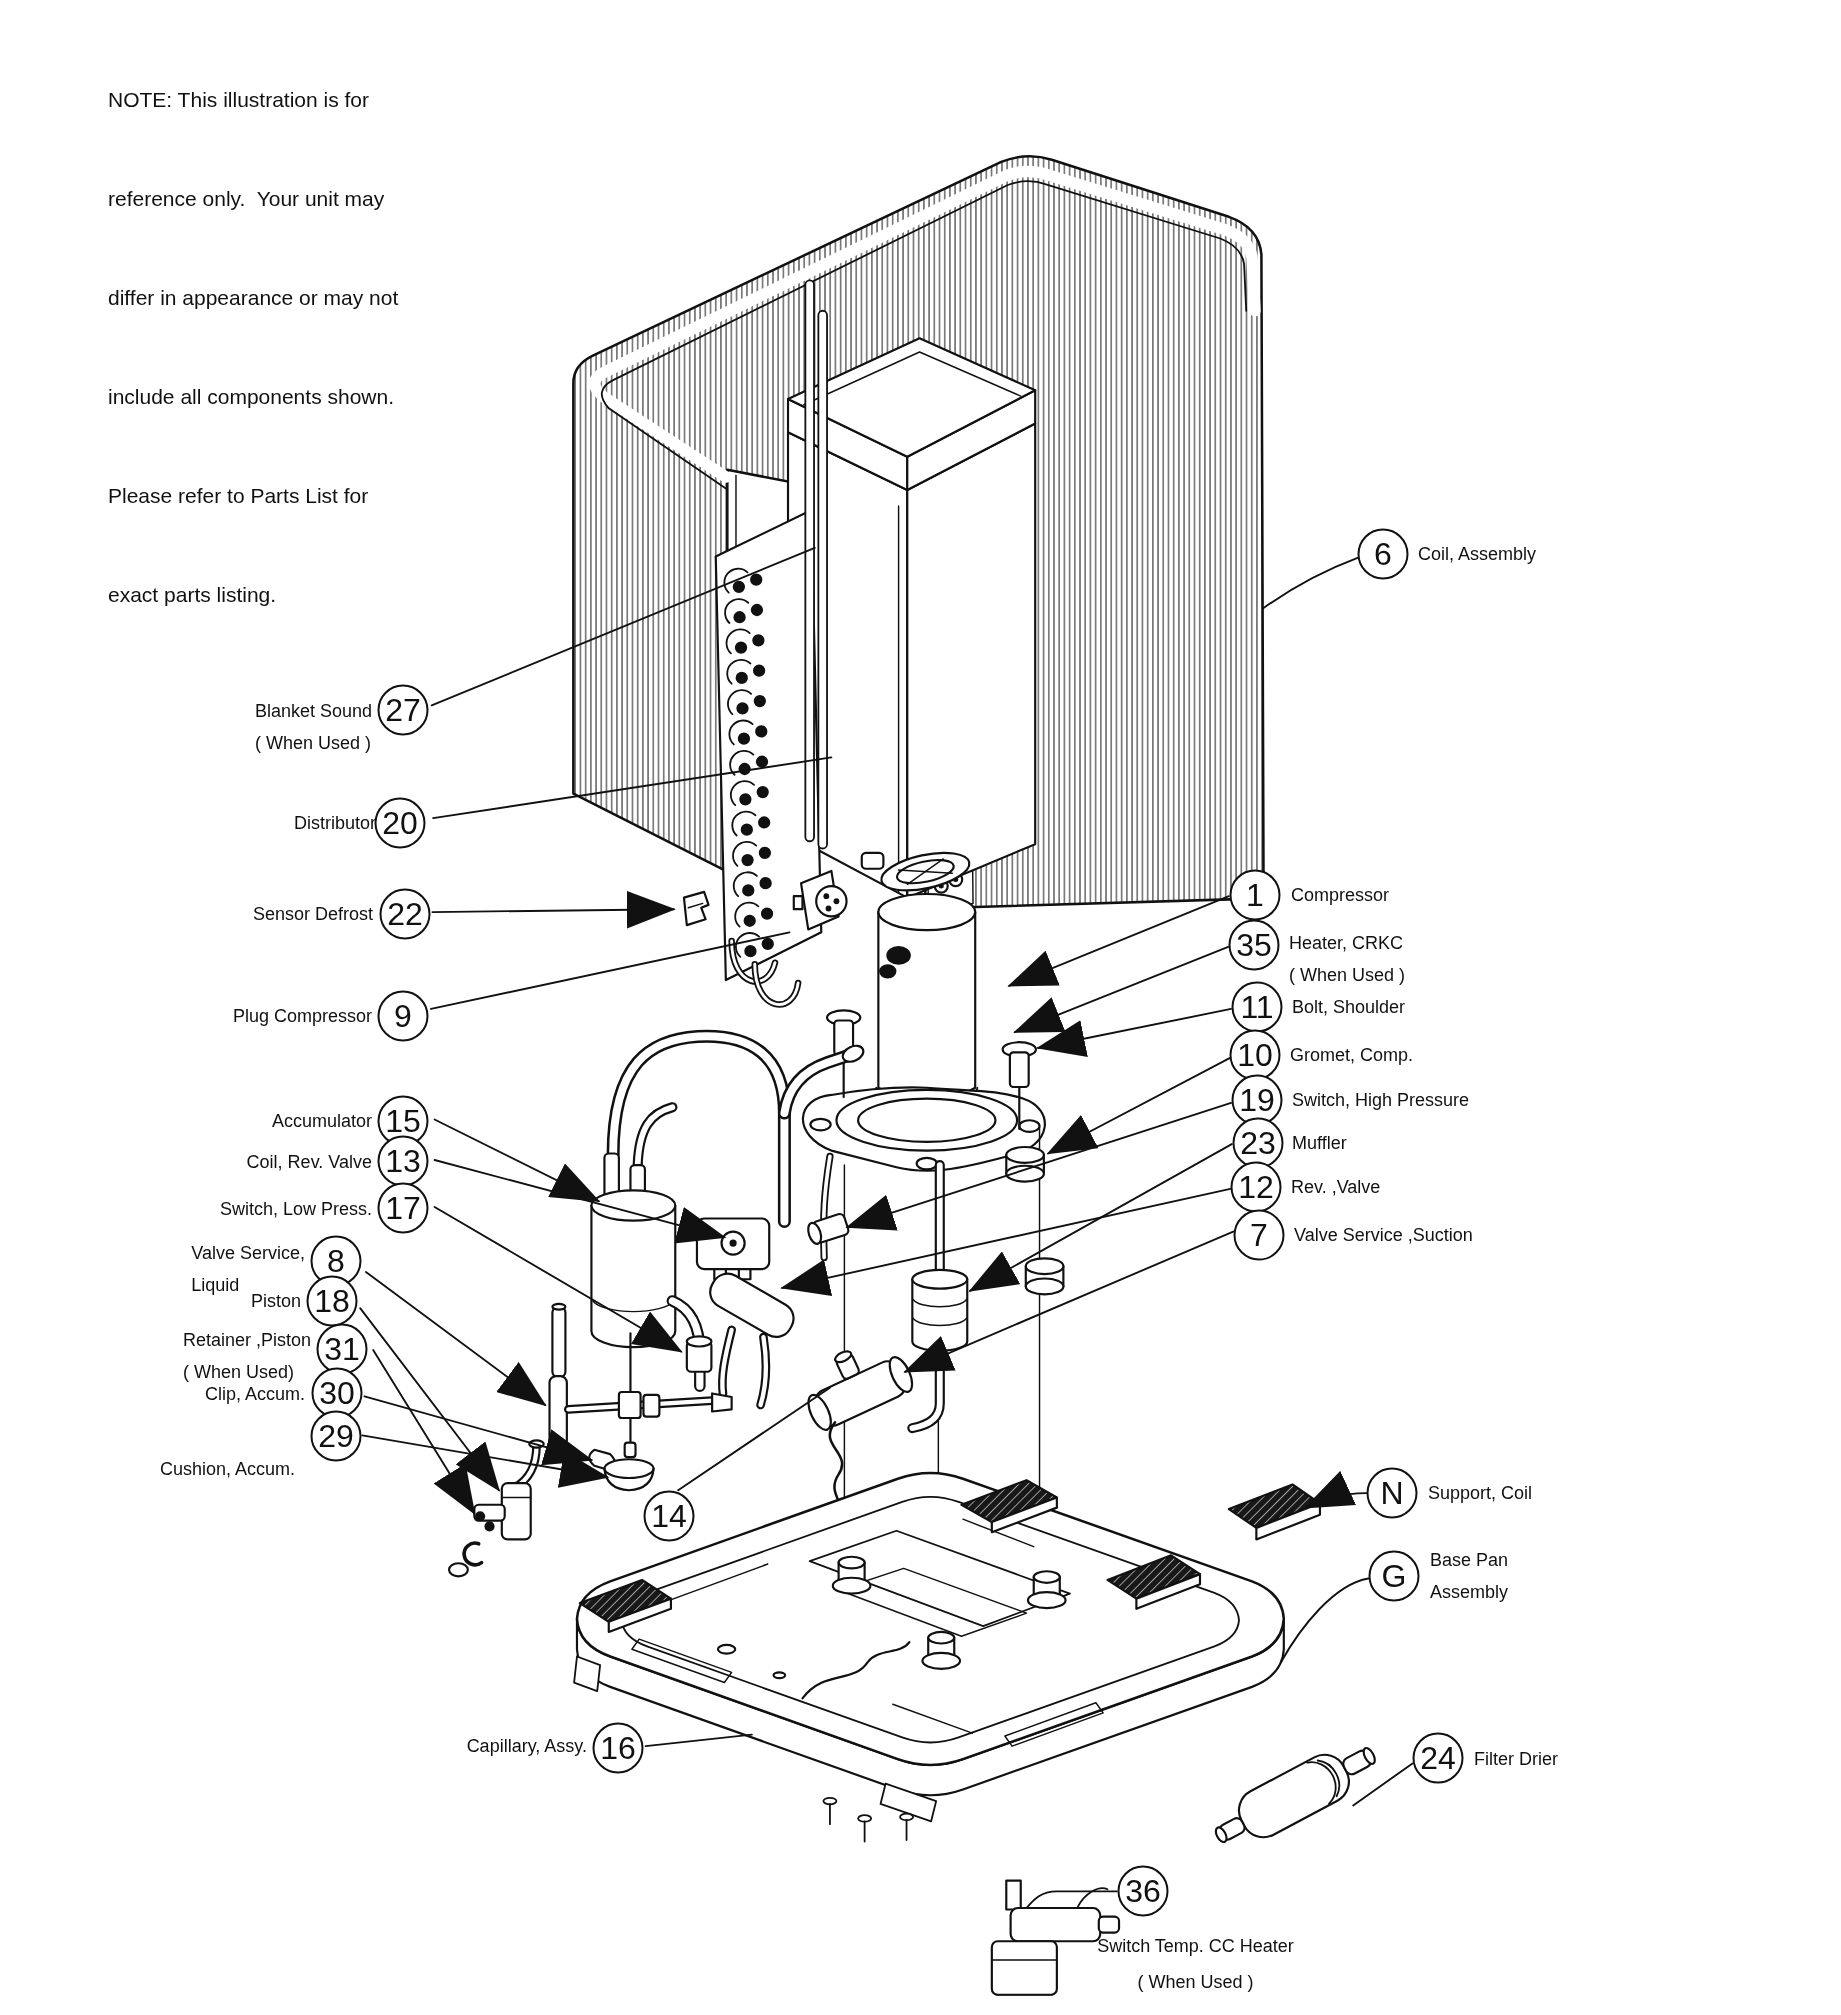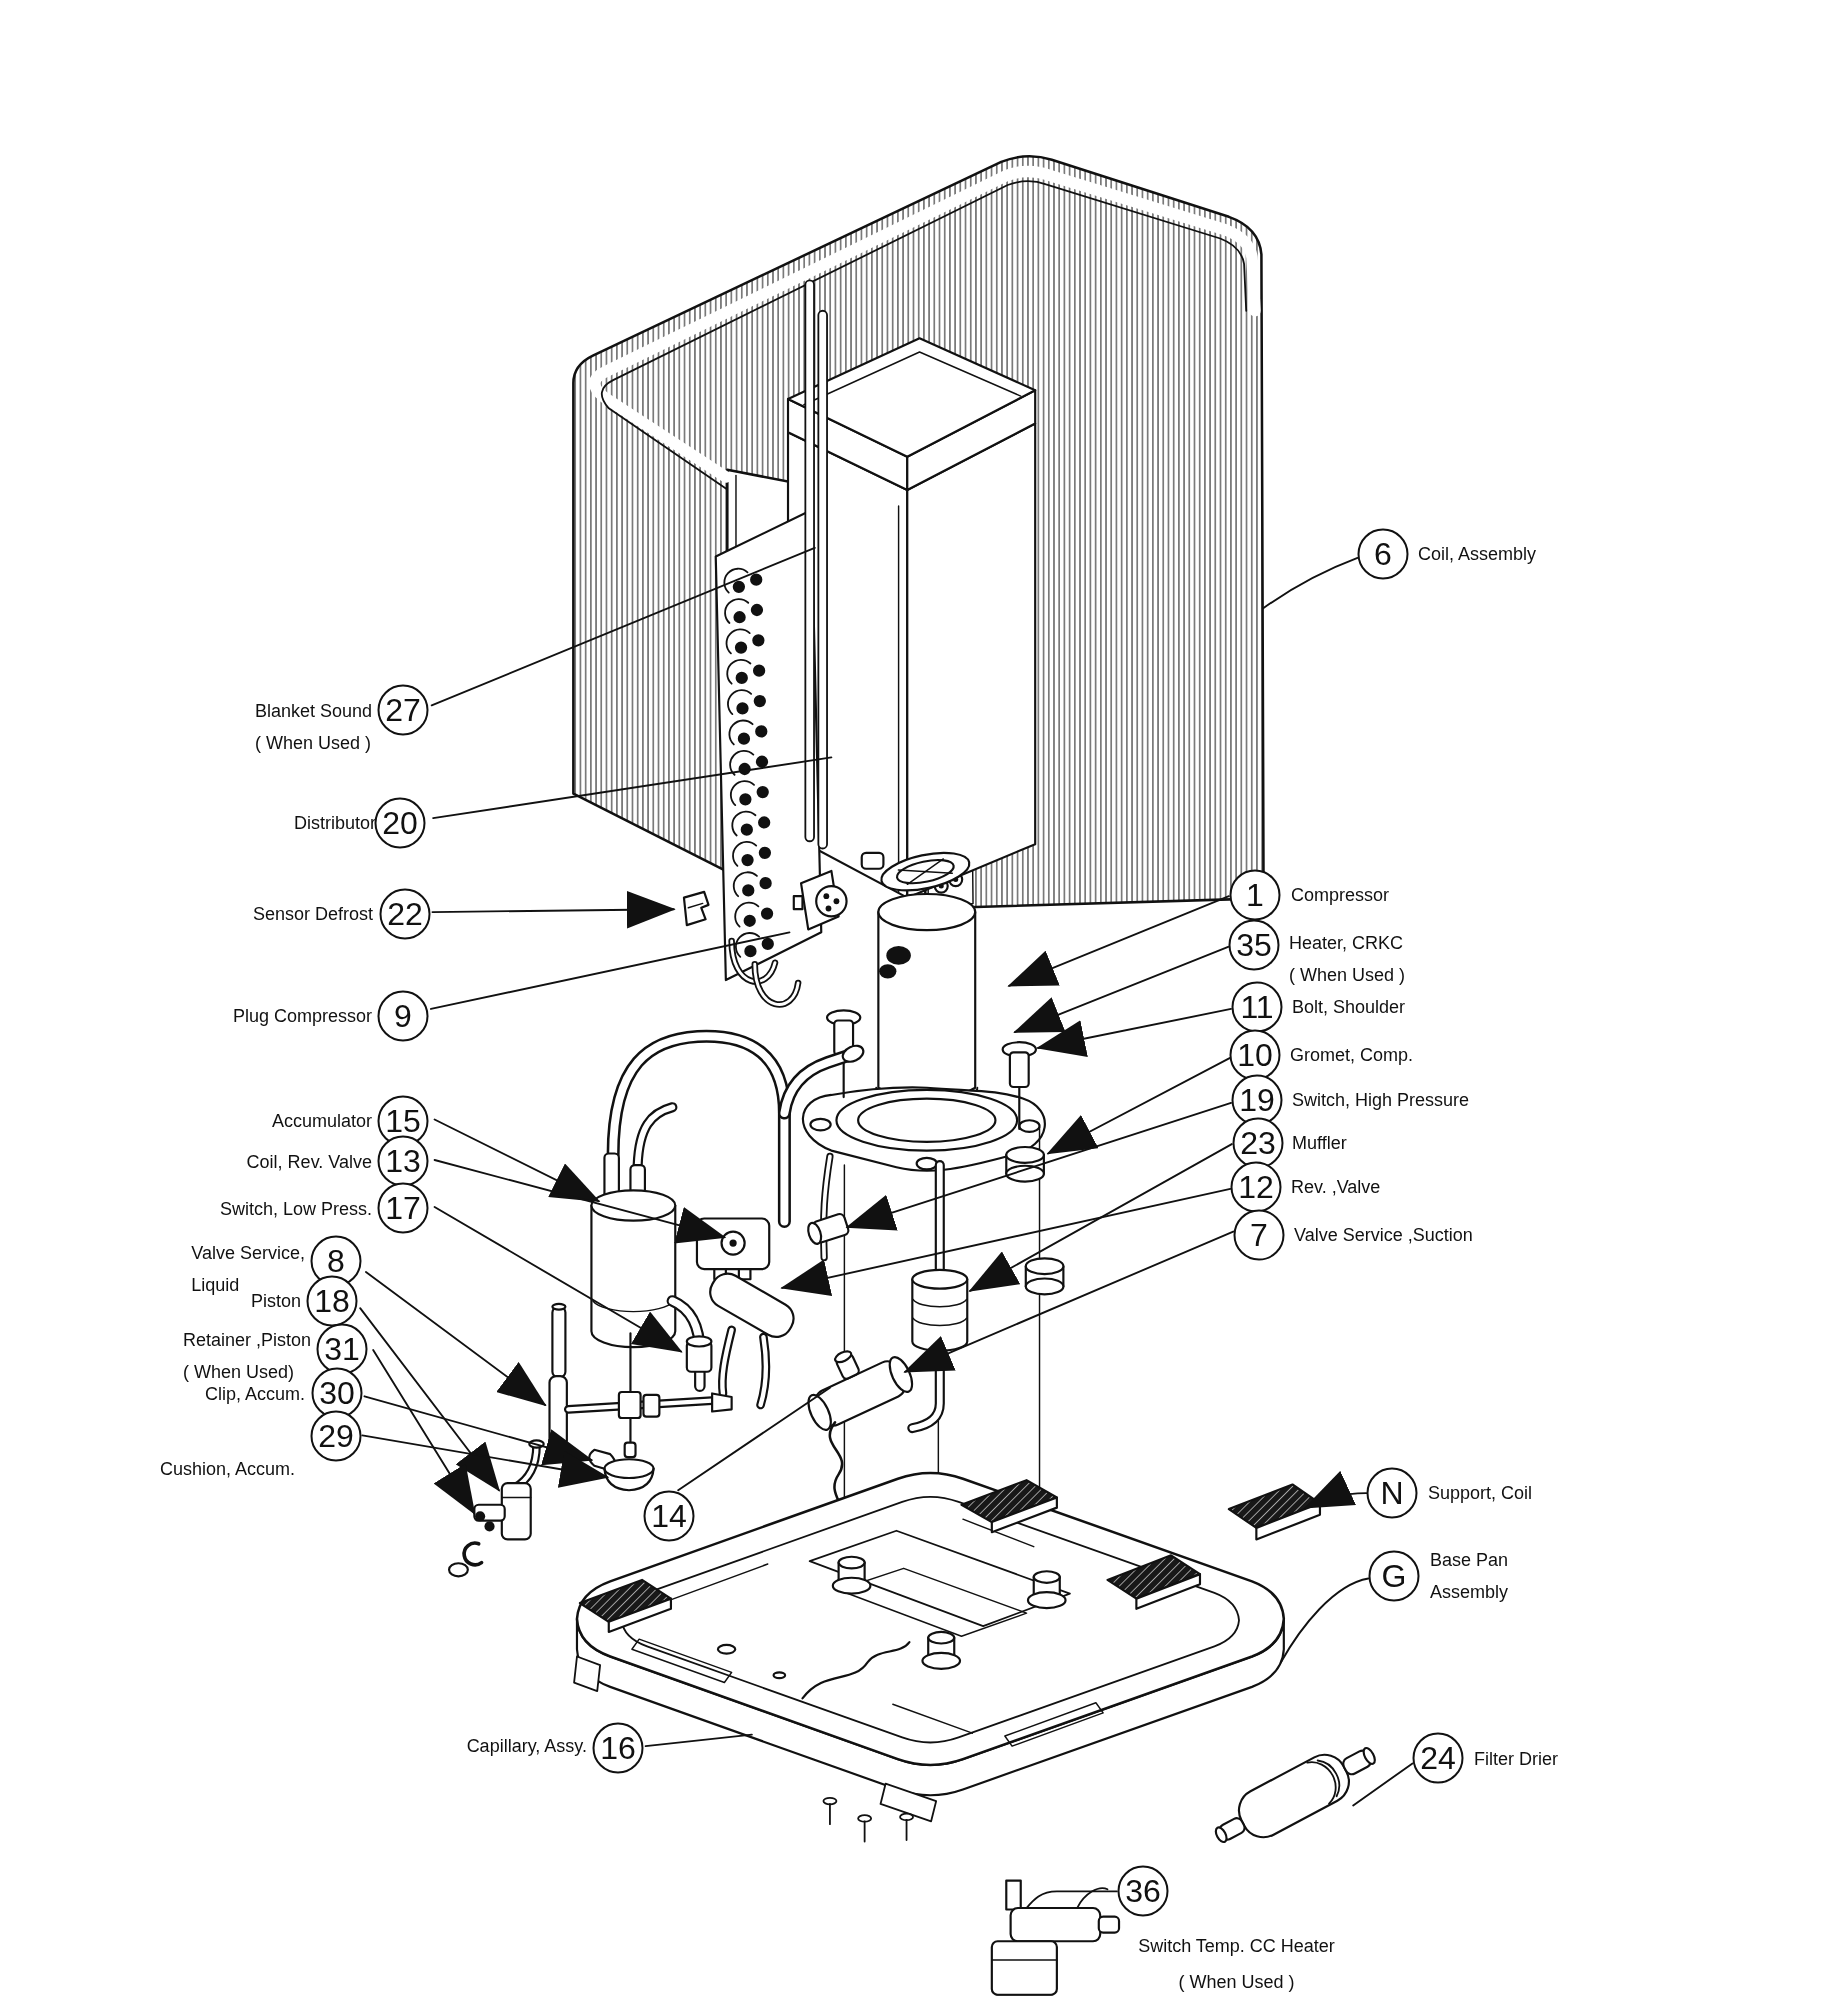--- a/index.html
+++ b/index.html
@@ -7,21 +7,21 @@
           font-family:"Liberation Sans",sans-serif;color:#111;overflow:hidden;}
   svg.illu{position:absolute;left:0;top:0;z-index:1;}
   .note{position:absolute;left:108px;top:17.3px;font-size:21px;line-height:33px;
         white-space:pre;z-index:2;}
   .co{position:absolute;width:51px;height:51px;border:2.9px solid #111;border-radius:50%;
       background:#fff;display:flex;align-items:center;justify-content:center;
       font-size:32px;transform:translate(-50%,-50%);box-sizing:border-box;z-index:3;}
   .lbl{position:absolute;font-size:18px;line-height:32px;white-space:nowrap;z-index:3;}
   .lbl.l{text-align:left;}
   .lbl.r{text-align:left;}
-  .lbl.c{text-align:center;line-height:36px;margin-left:41px;}
+  .lbl.c{text-align:center;line-height:36px;}
   .lbl span{display:block;}
 </style>
 </head>
 <body>
 
 <div class="canvas">
 
 <svg class="illu" width="1842" height="2015" viewBox="0 0 2548 2788">
   <defs>
     <pattern id="hv" width="7.2" height="14" patternUnits="userSpaceOnUse">
@@ -360,20 +360,28 @@
       <path d="M938,2062 L1148,1920"></path>
       <path d="M893,2416 L1040,2400"></path>
       <path d="M1890,2066 C1856,2066 1832,2074 1806,2086" marker-end="url(#arr)"></path>
       <path d="M1893,2184 C1846,2192 1800,2250 1772,2300"></path>
       <path d="M1954,2440 L1872,2498"></path>
       <path d="M1545,2617 L1462,2617 C1440,2617 1430,2628 1420,2640"></path>
     </g>
   </g>
 </svg>
 
+<div class="note">
+  <div>NOTE: This illustration is for</div>
+  <div>reference only.  Your unit may</div>
+  <div>differ in appearance or may not</div>
+  <div>include all components shown.</div>
+  <div>Please refer to Parts List for</div>
+  <div>exact parts listing.</div>
+</div>
 
 <div class="co" style="left:1383px;top:554px">
       <span>6</span>
     </div>
 <div class="co" style="left:403px;top:710px">
       <span>27</span>
     </div>
 <div class="co" style="left:400px;top:823px">
       <span>20</span>
     </div>

